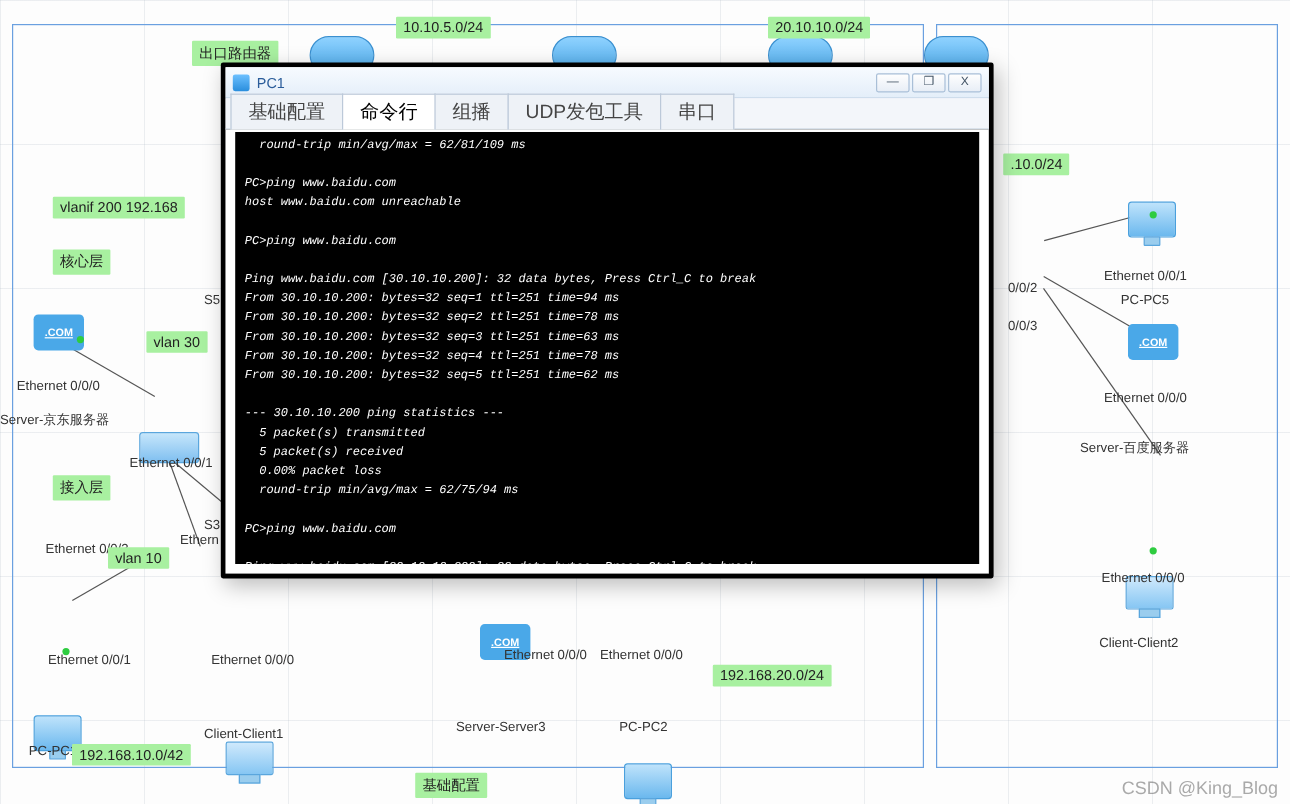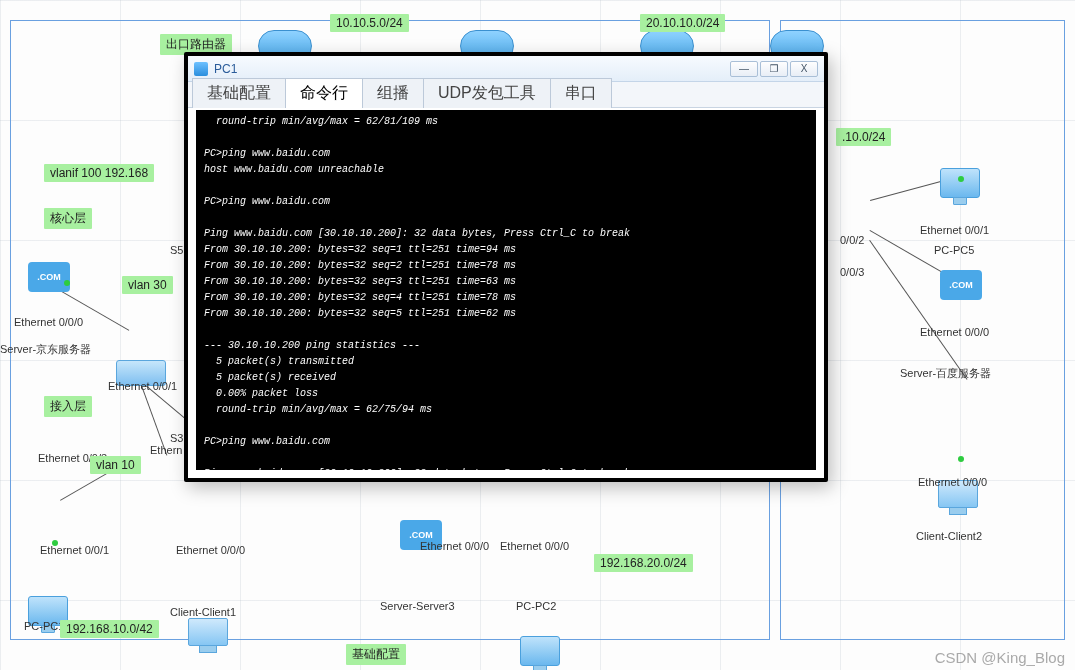--- a/index.html
+++ b/index.html
@@ -79,20 +79,21 @@
   }
   .client::after{
     content:""; position:absolute; left:10px; right:10px; bottom:-8px; height:6px;
     background:#9acdee; border:1px solid #5aa6dd;
   }
   .com-badge {
     width:42px;height:30px;border-radius:4px;
     background:#4aa8e8; color:#fff; font-size:9px; font-weight:bold;
     display:flex;align-items:center;justify-content:center;
     position:absolute;
+    text-decoration:underline;
   }
   
   .pcwin {
     position: absolute;
     left: 184px; top: 52px;
     width: 644px; height: 430px;
     background: #fff;
     border: 4px solid #000000;
     box-shadow: 4px 6px 18px rgba(0,0,0,.25);
     display: flex; flex-direction: column;
@@ -200,21 +201,21 @@
   <div class="olabel" style="left:840px;top:230px">0/0/3</div>
 
   <div class="com-badge" style="left:940px;top:270px">.COM</div>
   <div class="olabel" style="left:920px;top:290px">Ethernet 0/0/0</div>
   <div class="olabel" style="left:900px;top:330px">Server-百度服务器</div>
 
   <div class="dev client" style="left:938px;top:450px"></div>
   <div class="olabel" style="left:918px;top:440px">Ethernet 0/0/0</div>
   <div class="olabel" style="left:916px;top:494px">Client-Client2</div>
 
-  <div class="tag" style="left:44px;top:164px">vlanif 100 192.168</div>
+  <div class="tag" style="left:44px;top:164px">vlanif 200 192.168</div>
   <div class="tag" style="left:44px;top:208px">核心层</div>
   <div class="olabel" style="left:170px;top:208px">S5</div>
 
   <div class="com-badge" style="left:28px;top:262px">.COM</div>
   <div class="olabel" style="left:14px;top:280px">Ethernet 0/0/0</div>
   <div class="olabel" style="left:0px;top:306px">Server-京东服务器</div>
   <div class="tag" style="left:122px;top:276px">vlan 30</div>
 
   <div class="dev switch" style="left:116px;top:360px"></div>
   <div class="olabel" style="left:108px;top:344px">Ethernet 0/0/1</div>

